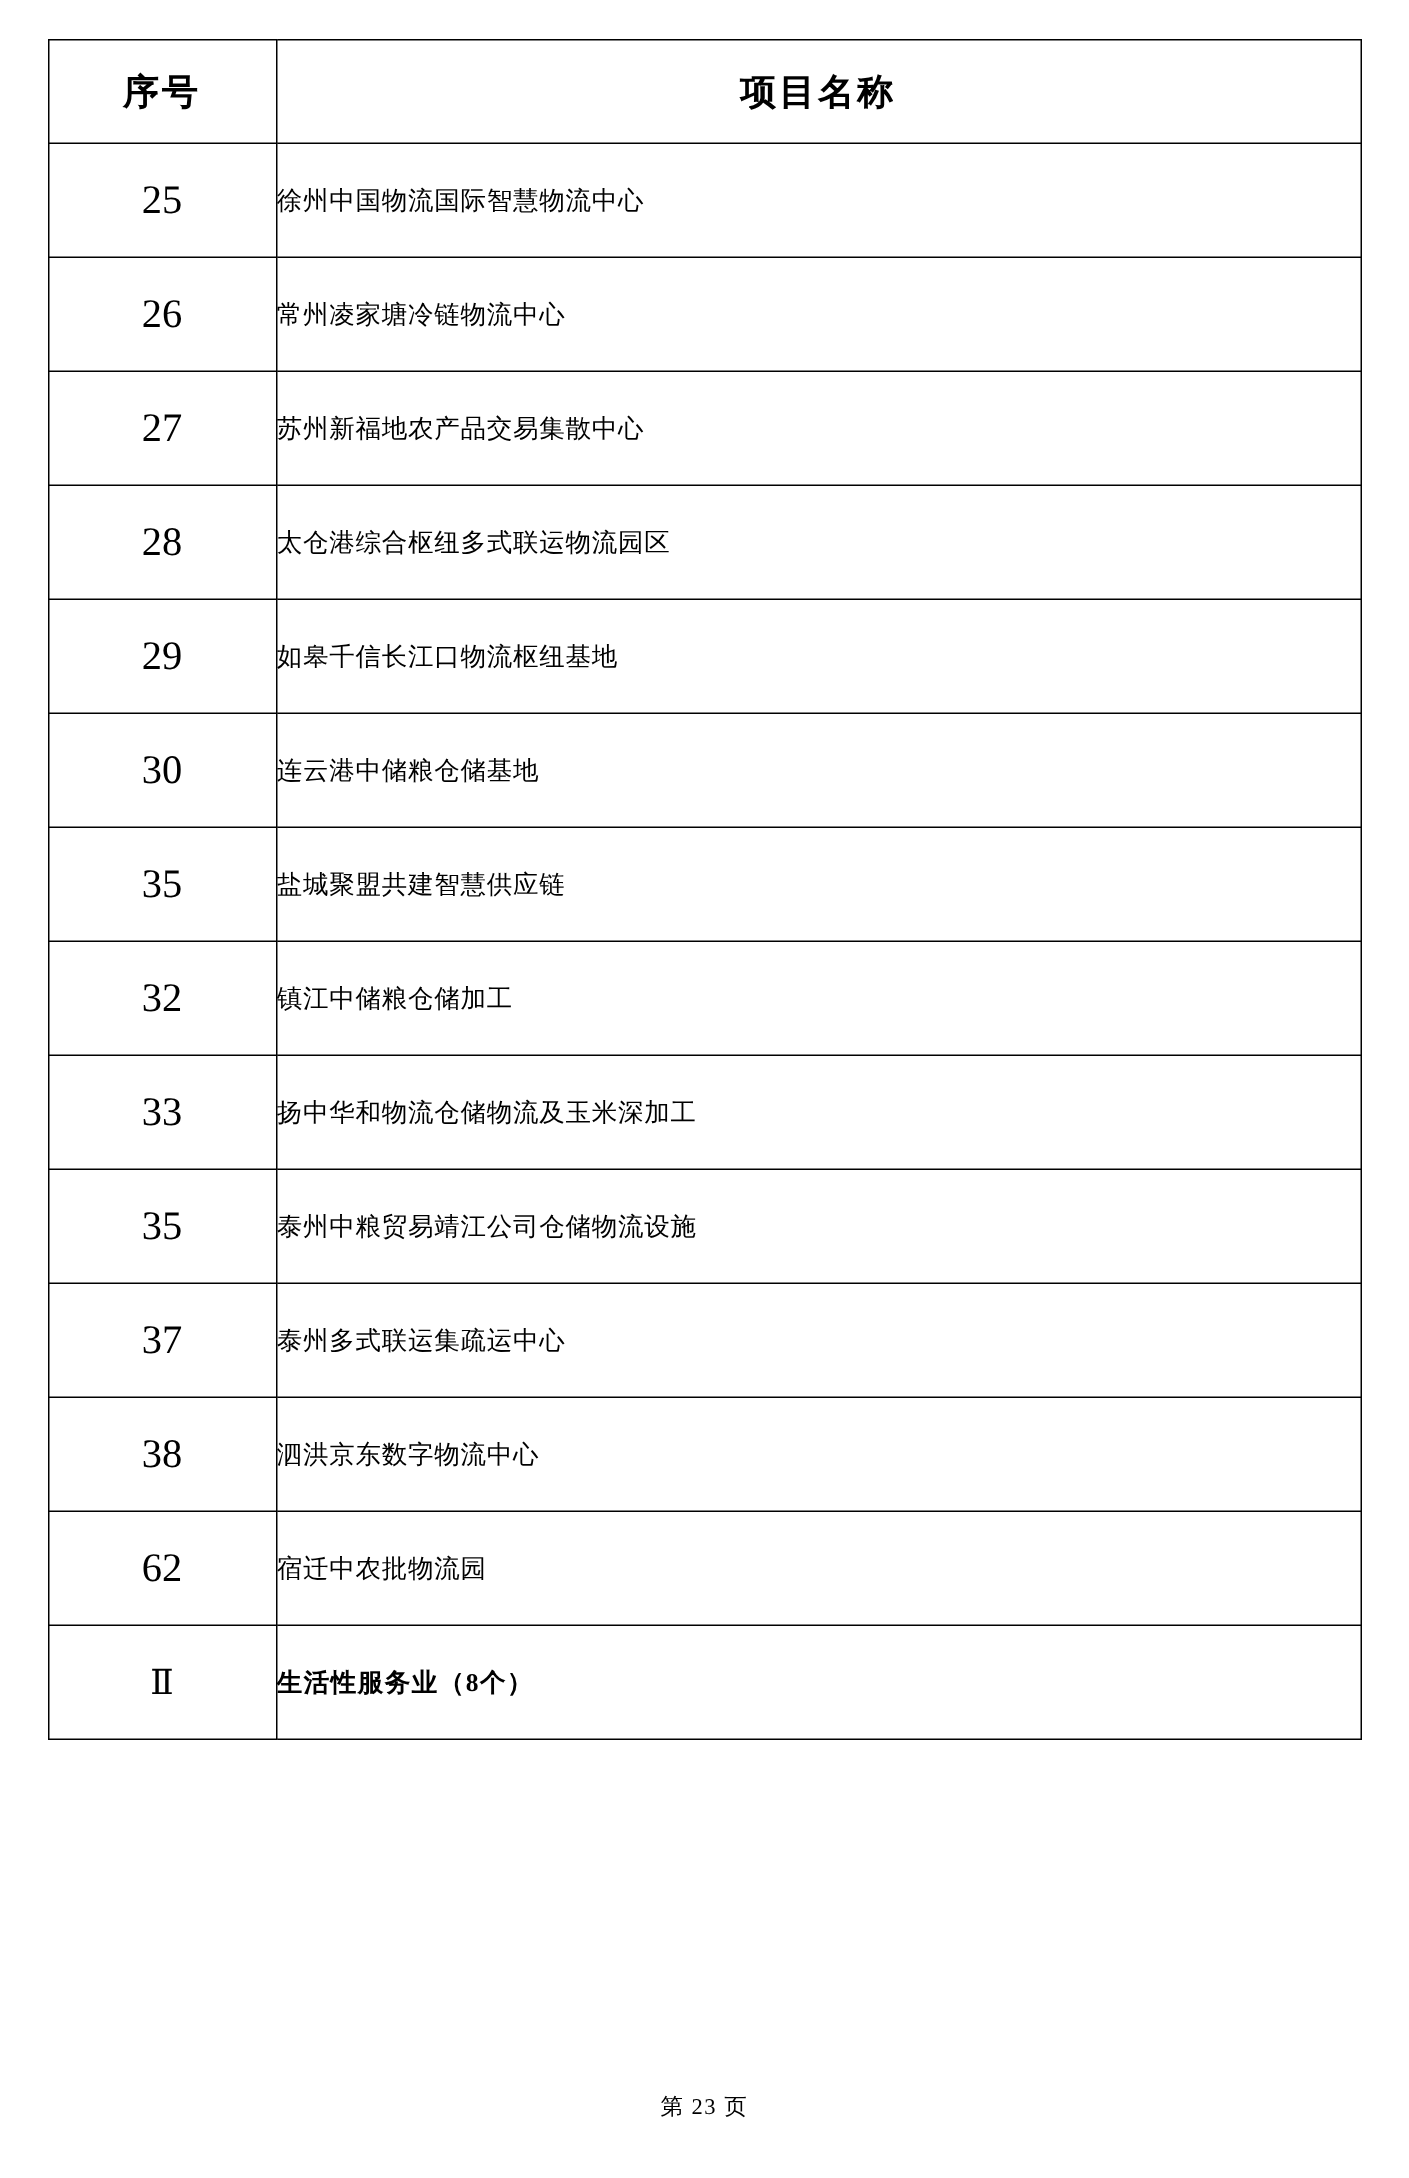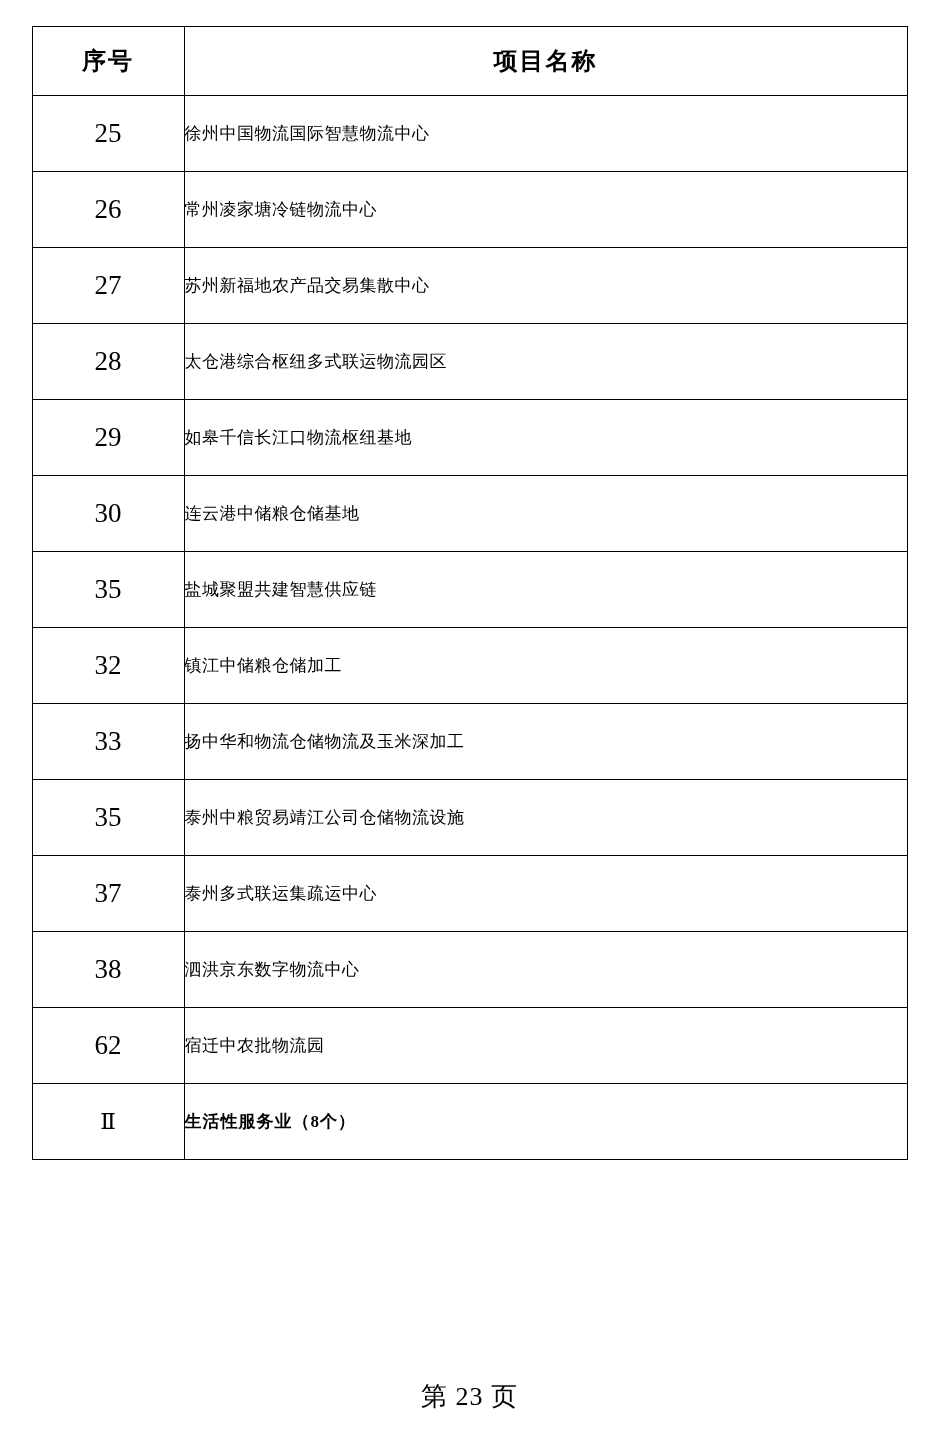--- a/index.html
+++ b/index.html
@@ -68,21 +68,21 @@
   tr.section-row td.name-cell {
     font-weight: bold;
     letter-spacing: 1px;
   }
   .footer {
     position: absolute;
     left: 0;
     right: 0;
     bottom: 38px;
     text-align: center;
-    font-size: 26px;
+    font-size: 15px;
     font-family: "Liberation Serif", "DejaVu Serif", serif;
     letter-spacing: 1px;
   }
 </style>
 </head>
 <body>
 
 <div class="page">
   <div class="table-wrap">
     <table class="doc-table">

